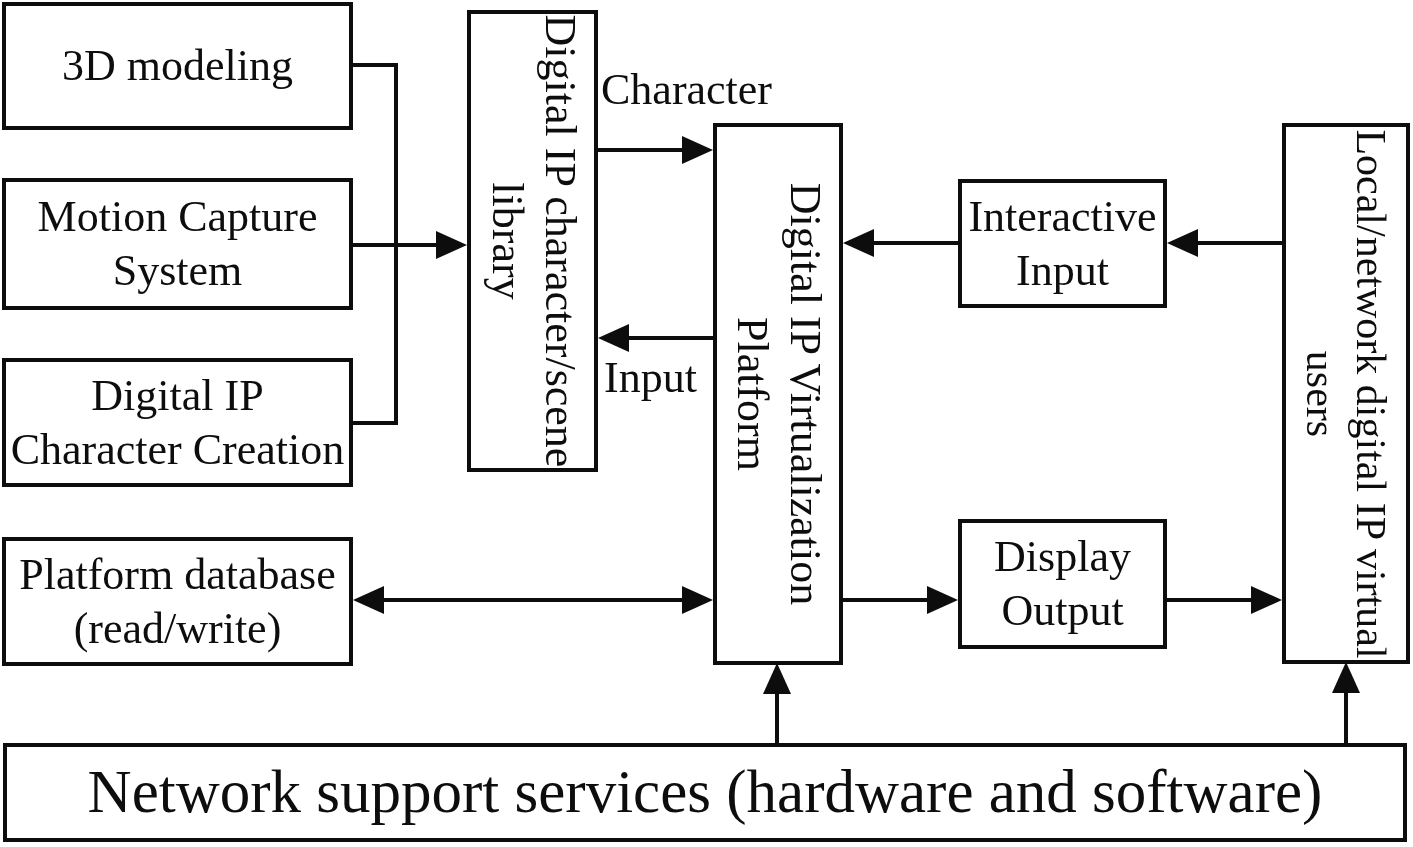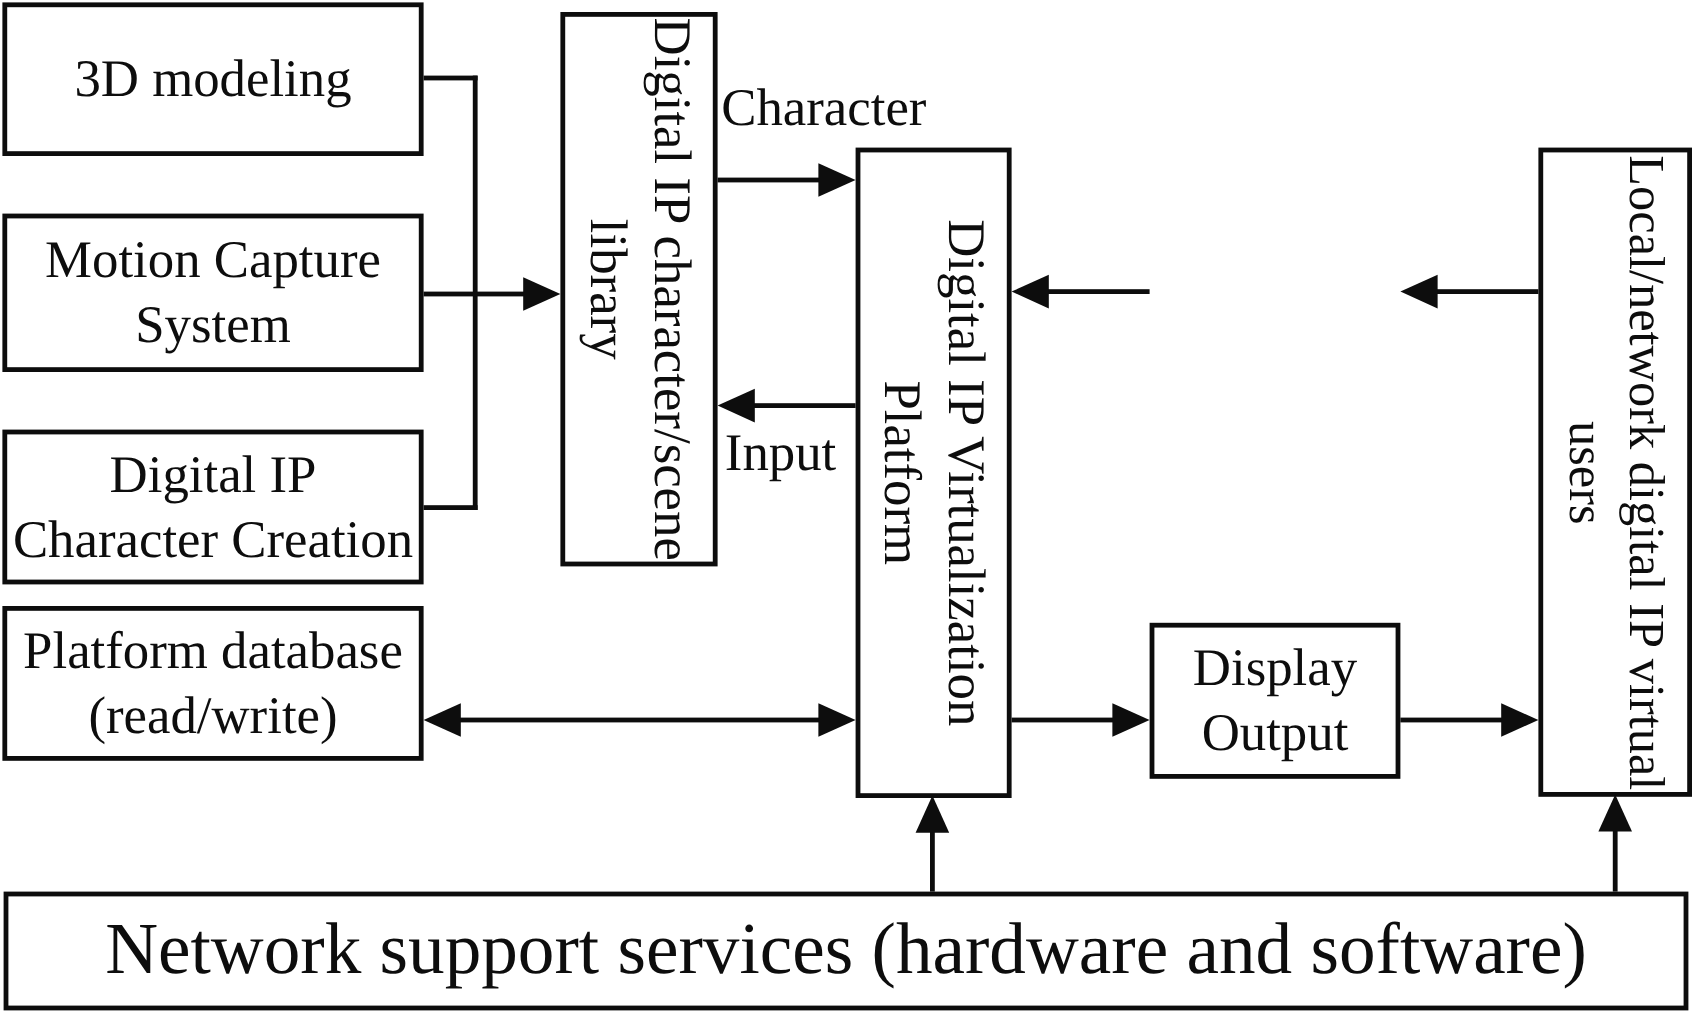--- a/index.html
+++ b/index.html
@@ -65,40 +65,44 @@
   <div class="node" style="left:2px;top:178px;width:351px;height:132px;">
     <div class="hlabel">Motion Capture
 System</div>
   </div>
 
   <div class="node" style="left:2px;top:358px;width:351px;height:129px;">
     <div class="hlabel">Digital IP
 Character Creation</div>
   </div>
 
-  <div class="node" style="left:2px;top:505px;width:351px;height:129px;">
+  <div class="node" style="left:2px;top:537px;width:351px;height:129px;">
     <div class="hlabel">Platform database
 (read/write)</div>
   </div>
 
   <div class="node" style="left:467px;top:10px;width:131px;height:462px;">
     <div class="vlabel" style="width:458px;">Digital IP character/scene
 library</div>
   </div>
 
   <div class="node" style="left:713px;top:123px;width:130px;height:542px;">
     <div class="vlabel" style="width:536px;">Digital IP Virtualization
 Platform</div>
   </div>
 
   <div class="node" style="left:1282px;top:123px;width:128px;height:541px;">
     <div class="vlabel" style="width:535px;font-size:42px;">Local/network digital IP virtual
 users</div>
   </div>
 
+  <div class="node" style="left:958px;top:179px;width:209px;height:129px;">
+    <div class="hlabel">Interactive
+Input</div>
+  </div>
 
   <div class="node" style="left:958px;top:519px;width:209px;height:130px;">
     <div class="hlabel">Display
 Output</div>
   </div>
 
   <div class="node" style="left:3px;top:743px;width:1404px;height:99px;">
     <div class="hlabel" style="font-size:61px;">Network support services (hardware and software)</div>
   </div>
 

